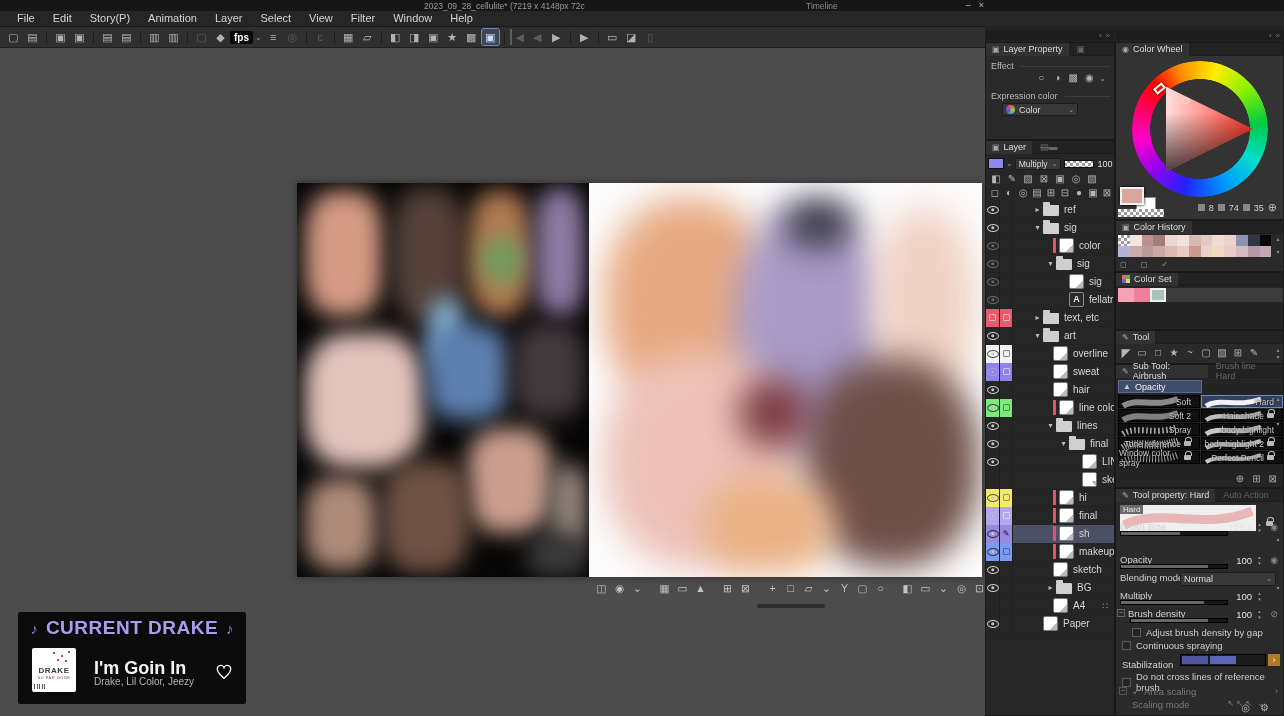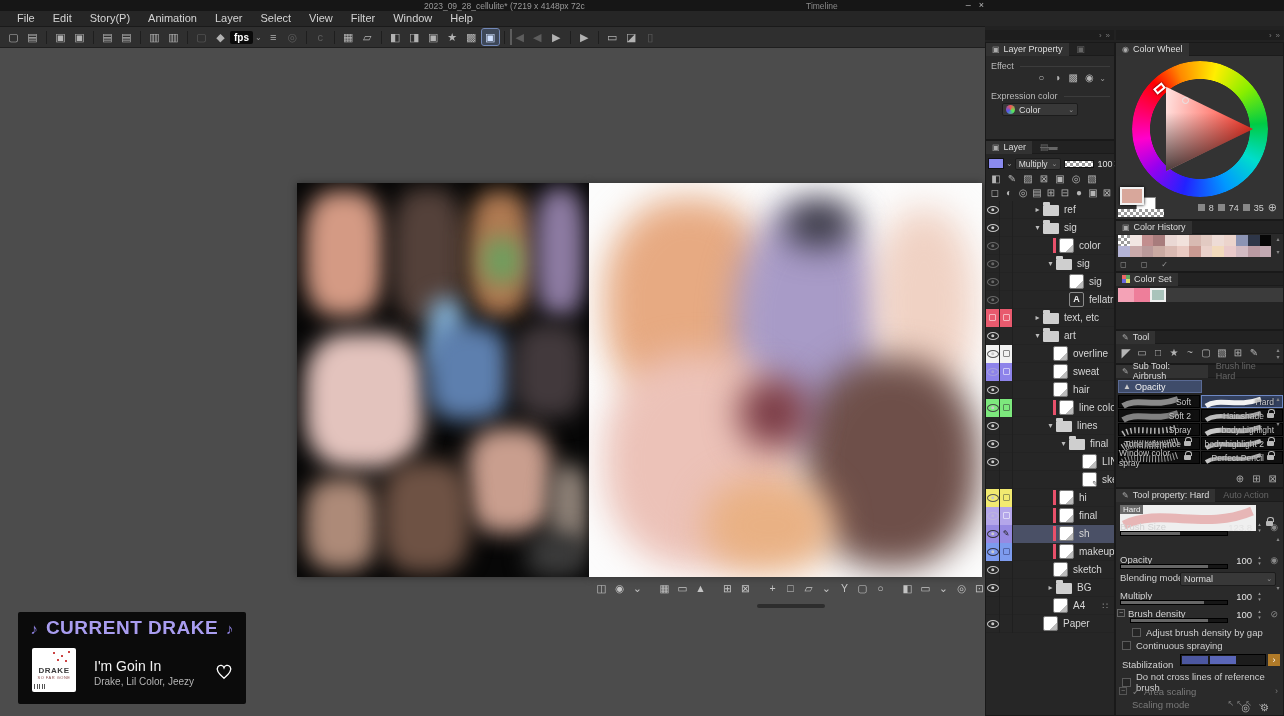--- a/index.html
+++ b/index.html
@@ -38,21 +38,21 @@
 #song .album{position:absolute;left:14px;top:36px;width:44px;height:44px;background:#fff;border-radius:2px;overflow:hidden}
 #song .album .atx{position:absolute;left:0;top:18px;width:100%;text-align:center;font-size:8px;font-weight:800;color:#3a3a3a;letter-spacing:.5px}
 #song .album .atx2{position:absolute;left:0;top:27px;width:100%;text-align:center;font-size:4px;color:#8a4a4a;letter-spacing:.5px}
 #song .album .dots{position:absolute;right:2px;top:2px;width:24px;height:14px;background:
  radial-gradient(circle at 4px 3px,#c44 0 .8px,transparent 1px),
  radial-gradient(circle at 12px 6px,#c44 0 .8px,transparent 1px),
  radial-gradient(circle at 19px 2px,#c44 0 .8px,transparent 1px),
  radial-gradient(circle at 8px 10px,#c44 0 .8px,transparent 1px),
  radial-gradient(circle at 16px 11px,#c44 0 .8px,transparent 1px)}
 #song .album .bars{position:absolute;left:2px;bottom:3px;width:12px;height:5px;background:repeating-linear-gradient(90deg,#555 0 1px,transparent 1px 2.5px)}
-#song .stitle{position:absolute;left:76px;top:46px;font-size:14px;font-weight:normal;color:#f2f2f2}
+#song .stitle{position:absolute;left:76px;top:46px;font-size:18px;font-weight:bold;color:#f2f2f2}
 #song .sart{position:absolute;left:76px;top:64px;font-size:10px;color:#b5b5b5}
 #song .heart{position:absolute;right:12px;top:50px}
 
 #rightdock{position:absolute;left:985px;top:26px;width:299px;height:690px;background:#222}
 .dockstrip{position:absolute;height:10px;background:#1d1d1d;color:#777;font-size:8px;display:flex;justify-content:flex-end;align-items:center;gap:4px;padding-right:4px}
 .panel{position:absolute;background:#2a2a2a;border:1px solid #191919}
 .ptabrow{display:flex;align-items:center;height:13px;background:#222;border-bottom:1px solid #1b1b1b}
 .ptab{display:flex;align-items:center;gap:4px;font-size:9px;color:#ddd;padding:0 6px;height:13px;background:#323232}
 .ptab .pticon{font-size:8px;color:#aaa}
 .ptab2{font-size:9px;color:#666;padding:0 8px}

